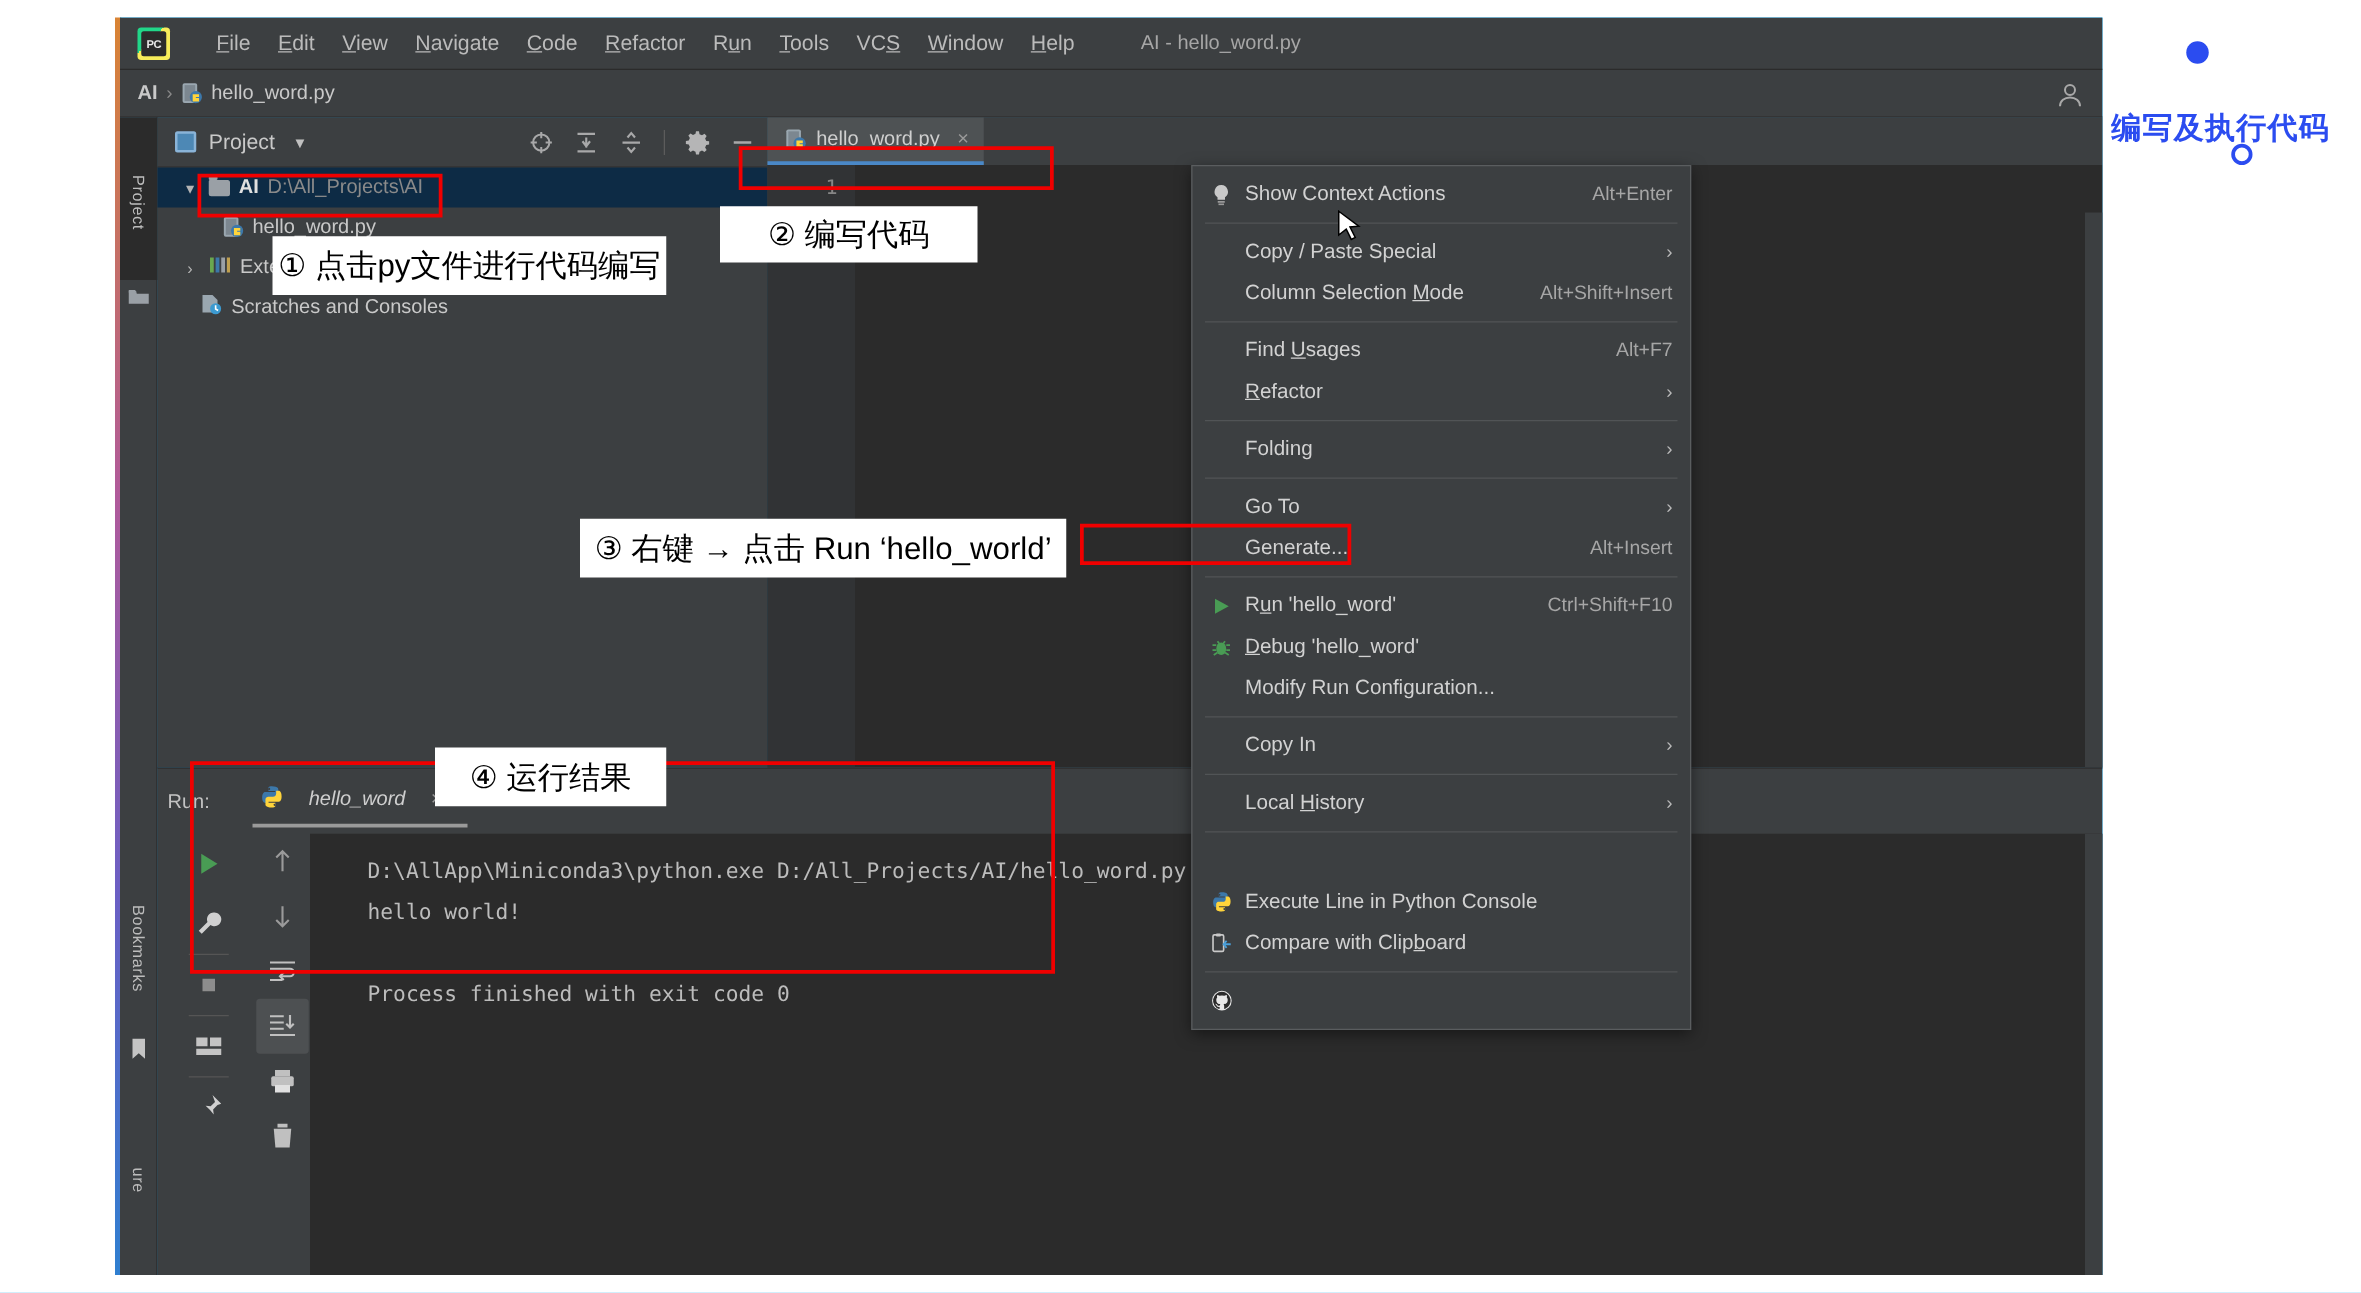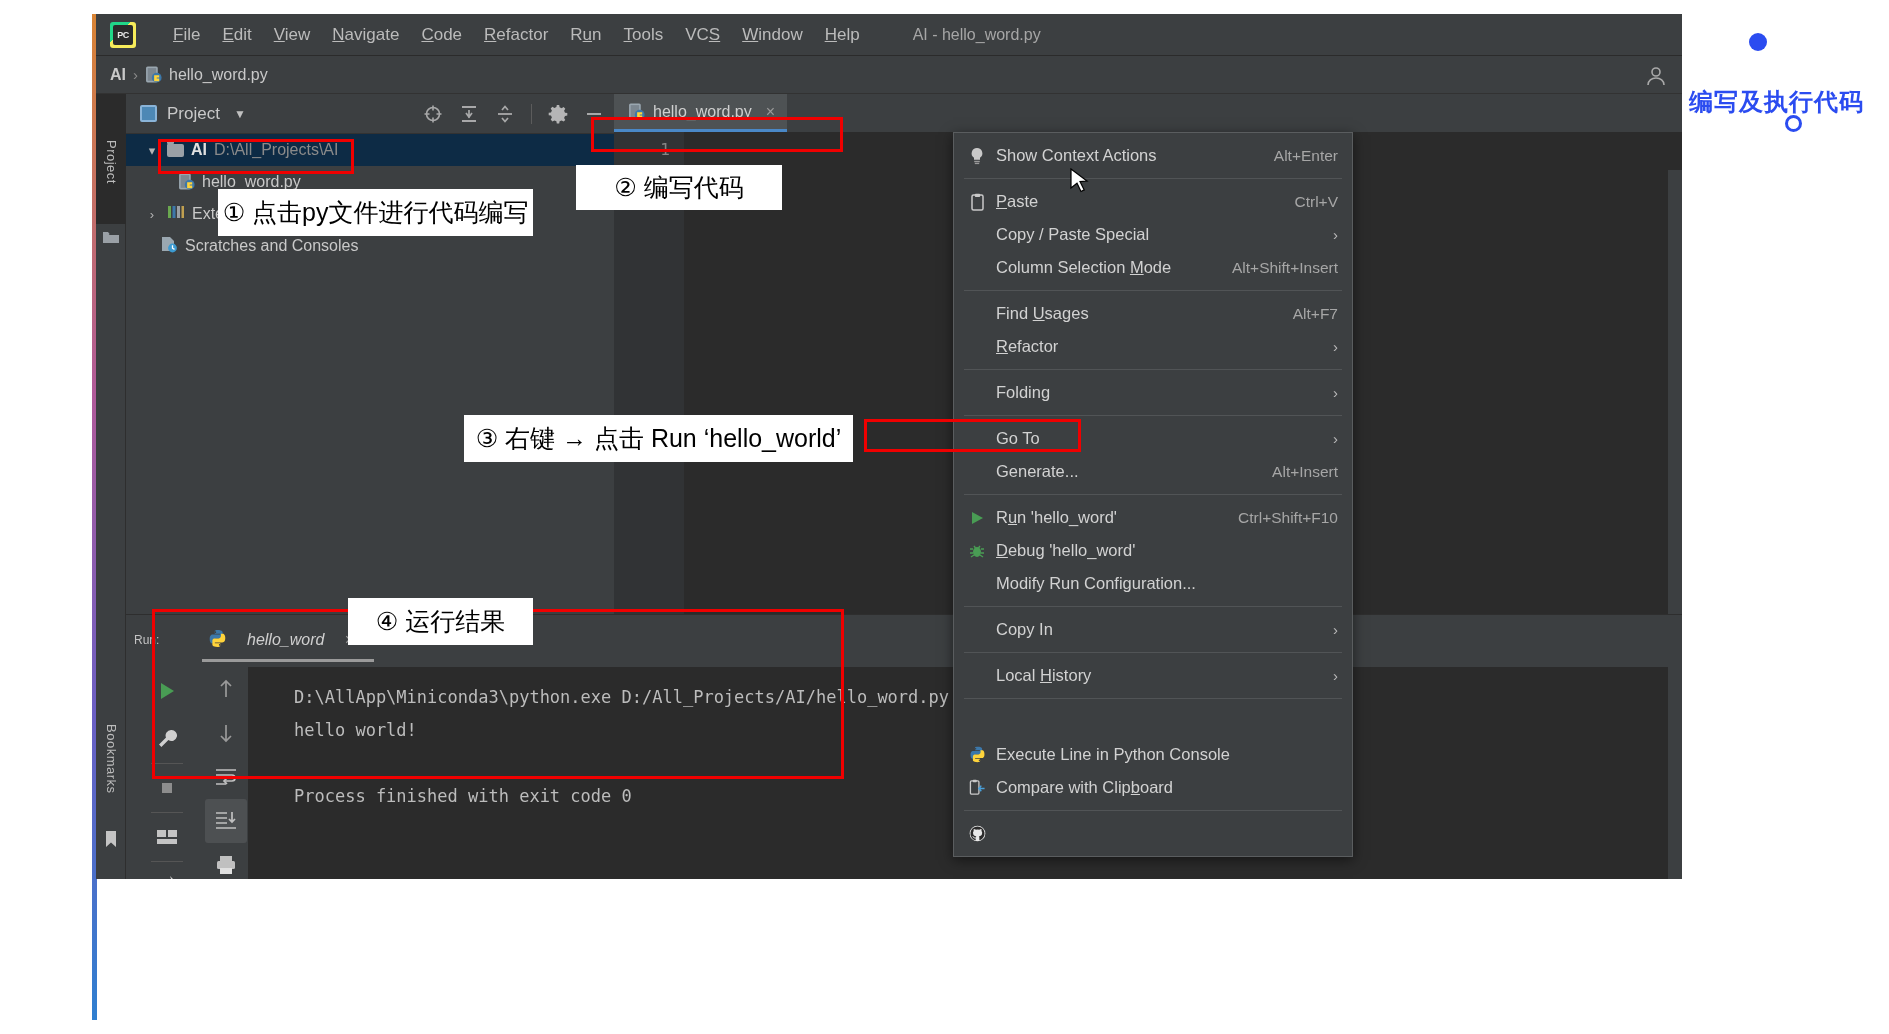--- a/index.html
+++ b/index.html
@@ -7,21 +7,21 @@
     width: 1889px; height: 1034px;
     background: #ffffff;
     font-family: "Liberation Sans", sans-serif;
     overflow: hidden;
   }
   #root { position: relative; width: 1889px; height: 1034px; background:#fff; }
 
   
   #ide {
     position: absolute; left: 96px; top: 14px;
-    width: 1586px; height: 865px;
+    width: 1586px; height: 1006px;
     background: #0ea5e9;
     overflow: hidden;
   }
   
   #win-accent {
     position:absolute; left:92px; top:14px; width:5px; height:1006px;
     background: linear-gradient(#d98434,#b05a9a 38%,#6a5fc4 70%,#2f7fd0);
   }
 
   
@@ -117,21 +117,21 @@
     font-family:"DejaVu Sans Mono", monospace; font-size:19px;
     display:flex; align-items:center; padding-left:26px; white-space:pre;
   }
   .tok-fn { color:#8888c6; }
   .tok-paren-hl { color:#ffc66d; background:#3b514d; }
   .tok-str { color:#6a8759; }
   #editor-right-col { position:absolute; right:0; top:38px; width:14px; bottom:0; background:#3c3f41; }
 
   
   #run-panel { position:absolute; left:30px; top:600px; right:0; bottom:0; background:#3c3f41; border-top:1px solid #2e2e2e;}
-  #run-label { position:absolute; left:8px; top:18px; color:#c3c3c3; font-size:12px;}
+  #run-label { position:absolute; left:8px; top:18px; color:#c3c3c3; font-size:16px;}
   #run-left-tools { position:absolute; left:14px; top:52px; width:54px; display:flex; flex-direction:column; align-items:center; gap:0; }
   #run-left-tools .rt { height:48px; display:flex;align-items:center;justify-content:center;width:46px;}
   .rt-div{width:32px;height:1px;background:#555;}
   #run-tabbar { position:absolute; left:68px; top:6px; height:38px; display:flex; align-items:center; gap:20px; padding-left:14px;font-style:italic;}
   #run-tabbar .rtab { color:#cfcfcf; font-size:16px; }
   #run-tab-underline { position:absolute; left:76px; top:44px; width:172px; height:3px; background:#9a9a9a;}
   #run-side-tools { position:absolute; left:78px; top:52px; width:44px; display:flex; flex-direction:column; align-items:center;}
   #run-side-tools .st { height:44px; display:flex;align-items:center;justify-content:center;width:42px;}
   #run-side-tools .st.sel { background:#4d5052; border-radius:3px;}
   #console {
@@ -454,30 +454,20 @@
               <rect x="5.2" y="13.8" width="5.6" height="1.4" fill="#9a9a9a"></rect>
               <rect x="5.8" y="15.8" width="4.4" height="1.3" fill="#9a9a9a"></rect>
             </svg>
         </span>
         <span class="ctx-label">Show Context Actions</span>
         <span class="ctx-short">Alt+Enter</span>
       </div>
 
       <div class="ctx-sep"></div>
 
-      <div class="ctx-item">
-        <span class="ctx-ic">
-          <svg width="15" height="18" viewBox="0 0 15 18">
-              <rect x="2" y="2" width="11" height="15" rx="1.5" fill="none" stroke="#c9c9c9" stroke-width="1.5"></rect>
-              <rect x="4.8" y="0.7" width="5.4" height="3.2" rx="1" fill="#c9c9c9"></rect>
-            </svg>
-        </span>
-        <span class="ctx-label"><u>P</u>aste</span>
-        <span class="ctx-short">Ctrl+V</span>
-      </div>
 
       <div class="ctx-item">
         <span class="ctx-ic"></span>
         <span class="ctx-label">Copy / Paste Special</span>
         <span class="ctx-arrow">›</span>
       </div>
 
       <div class="ctx-item">
         <span class="ctx-ic"></span>
         <span class="ctx-label">Column Selection <u>M</u>ode</span>

